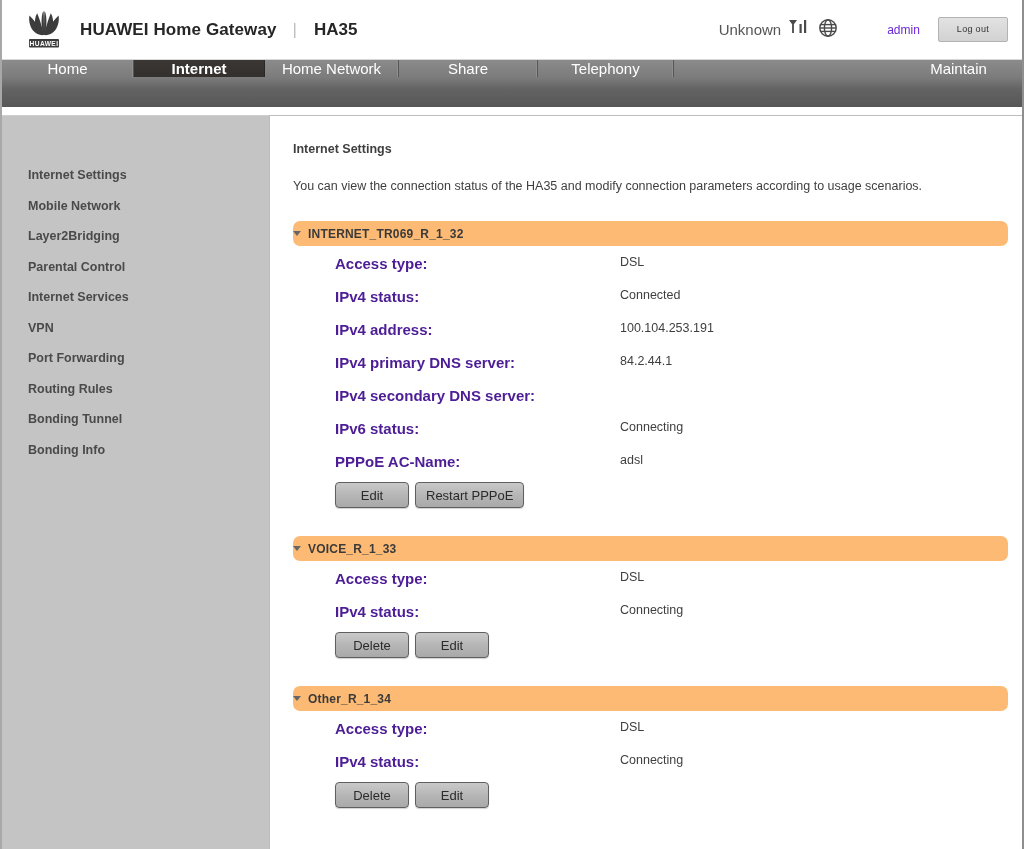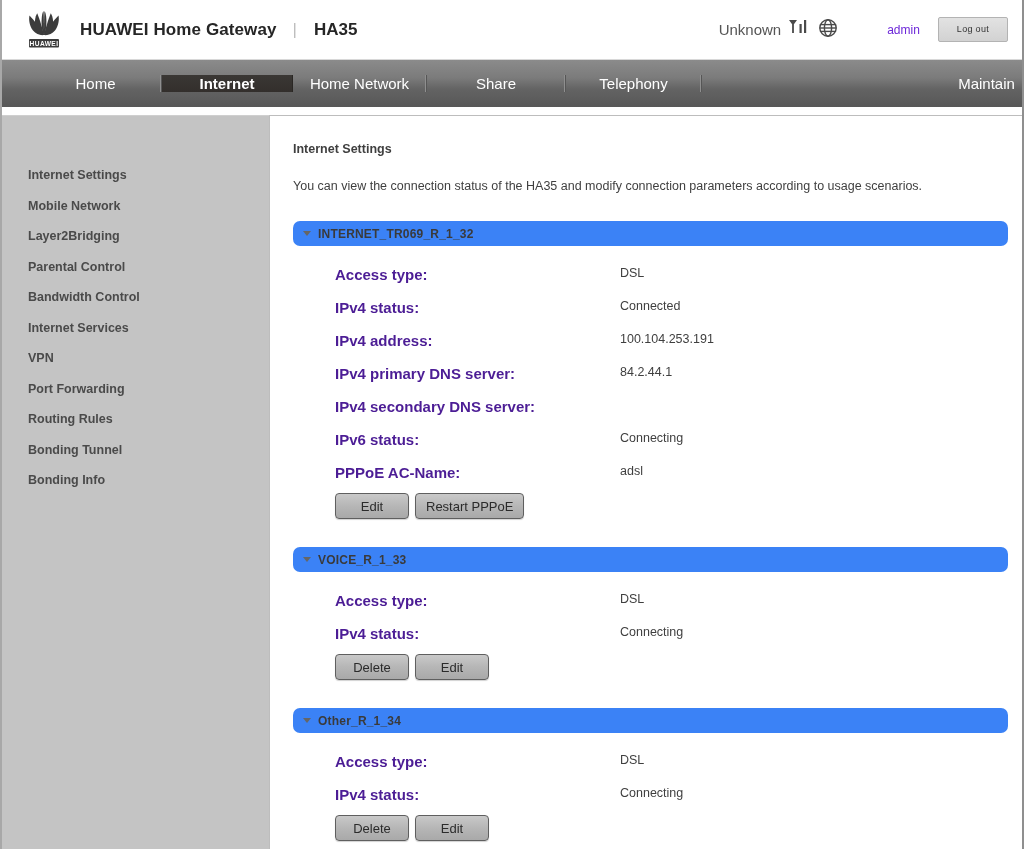--- a/index.html
+++ b/index.html
@@ -104,23 +104,22 @@
     white-space: nowrap;
     letter-spacing: 0.3px;
   }
 
   
   #navbar {
     position: relative;
     height: 48px;
     background: linear-gradient(to bottom, #8b8b8b 0%, #7b7b7b 38%, #636363 62%, #575757 100%);
     display: flex;
-    align-items: center;
+    align-items: flex-start;
     border-top: 1px solid #d8d8d8;
-    padding-left: 28px;
   }
   #navbar::after {
     content: "";
     position: absolute;
     left: 0; right: 0; bottom: -8px;
     height: 8px;
     background: linear-gradient(to bottom, #b9b9b9 0%, #d6d6d6 60%, #e8e8e8 100%);
     pointer-events: none;
   }
 
@@ -191,28 +190,27 @@
   }
   .page-desc {
     font-size: 12.5px;
     color: #3f3f3f;
     margin: 0 0 28px 0;
   }
 
   .section { margin-bottom: 0; }
 
   .section-head {
-    background: #3b82f6;
+    background: #fdba74;
     border-radius: 7px;
     height: 25px;
     display: flex;
     align-items: center;
-    padding-left: 10px;
     cursor: pointer;
-    margin-bottom: 20px;
+    margin-bottom: 9px;
   }
   .caret {
     width: 0; height: 0;
     border-left: 4.5px solid transparent;
     border-right: 4.5px solid transparent;
     border-top: 5px solid #666666;
     margin-right: 7px;
     flex: 0 0 auto;
   }
   .section-title {
@@ -343,21 +341,20 @@
       </div>
     </div>
 
   <div id="body">
 
     <div id="sidebar">
         <div class="side-item"><span>Internet Settings</span></div>
         <div class="side-item"><span>Mobile Network</span></div>
         <div class="side-item"><span>Layer2Bridging</span></div>
         <div class="side-item"><span>Parental Control</span></div>
-        <div class="side-item"><span>Bandwidth Control</span></div>
         <div class="side-item"><span>Internet Services</span></div>
         <div class="side-item"><span>VPN</span></div>
         <div class="side-item"><span>Port Forwarding</span></div>
         <div class="side-item"><span>Routing Rules</span></div>
         <div class="side-item"><span>Bonding Tunnel</span></div>
         <div class="side-item"><span>Bonding Info</span></div>
       </div>
 
     <div id="main">
       <div class="page-title">Internet Settings</div>

